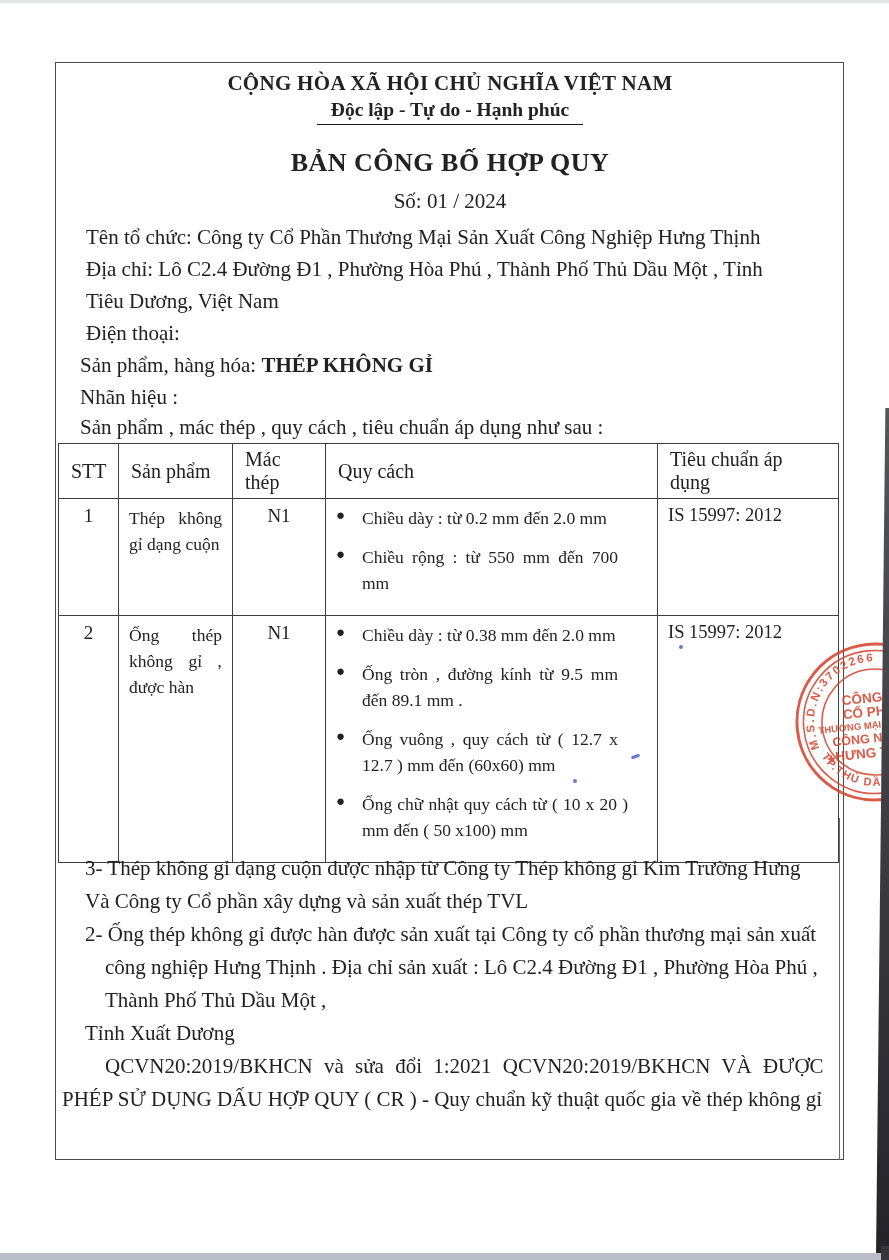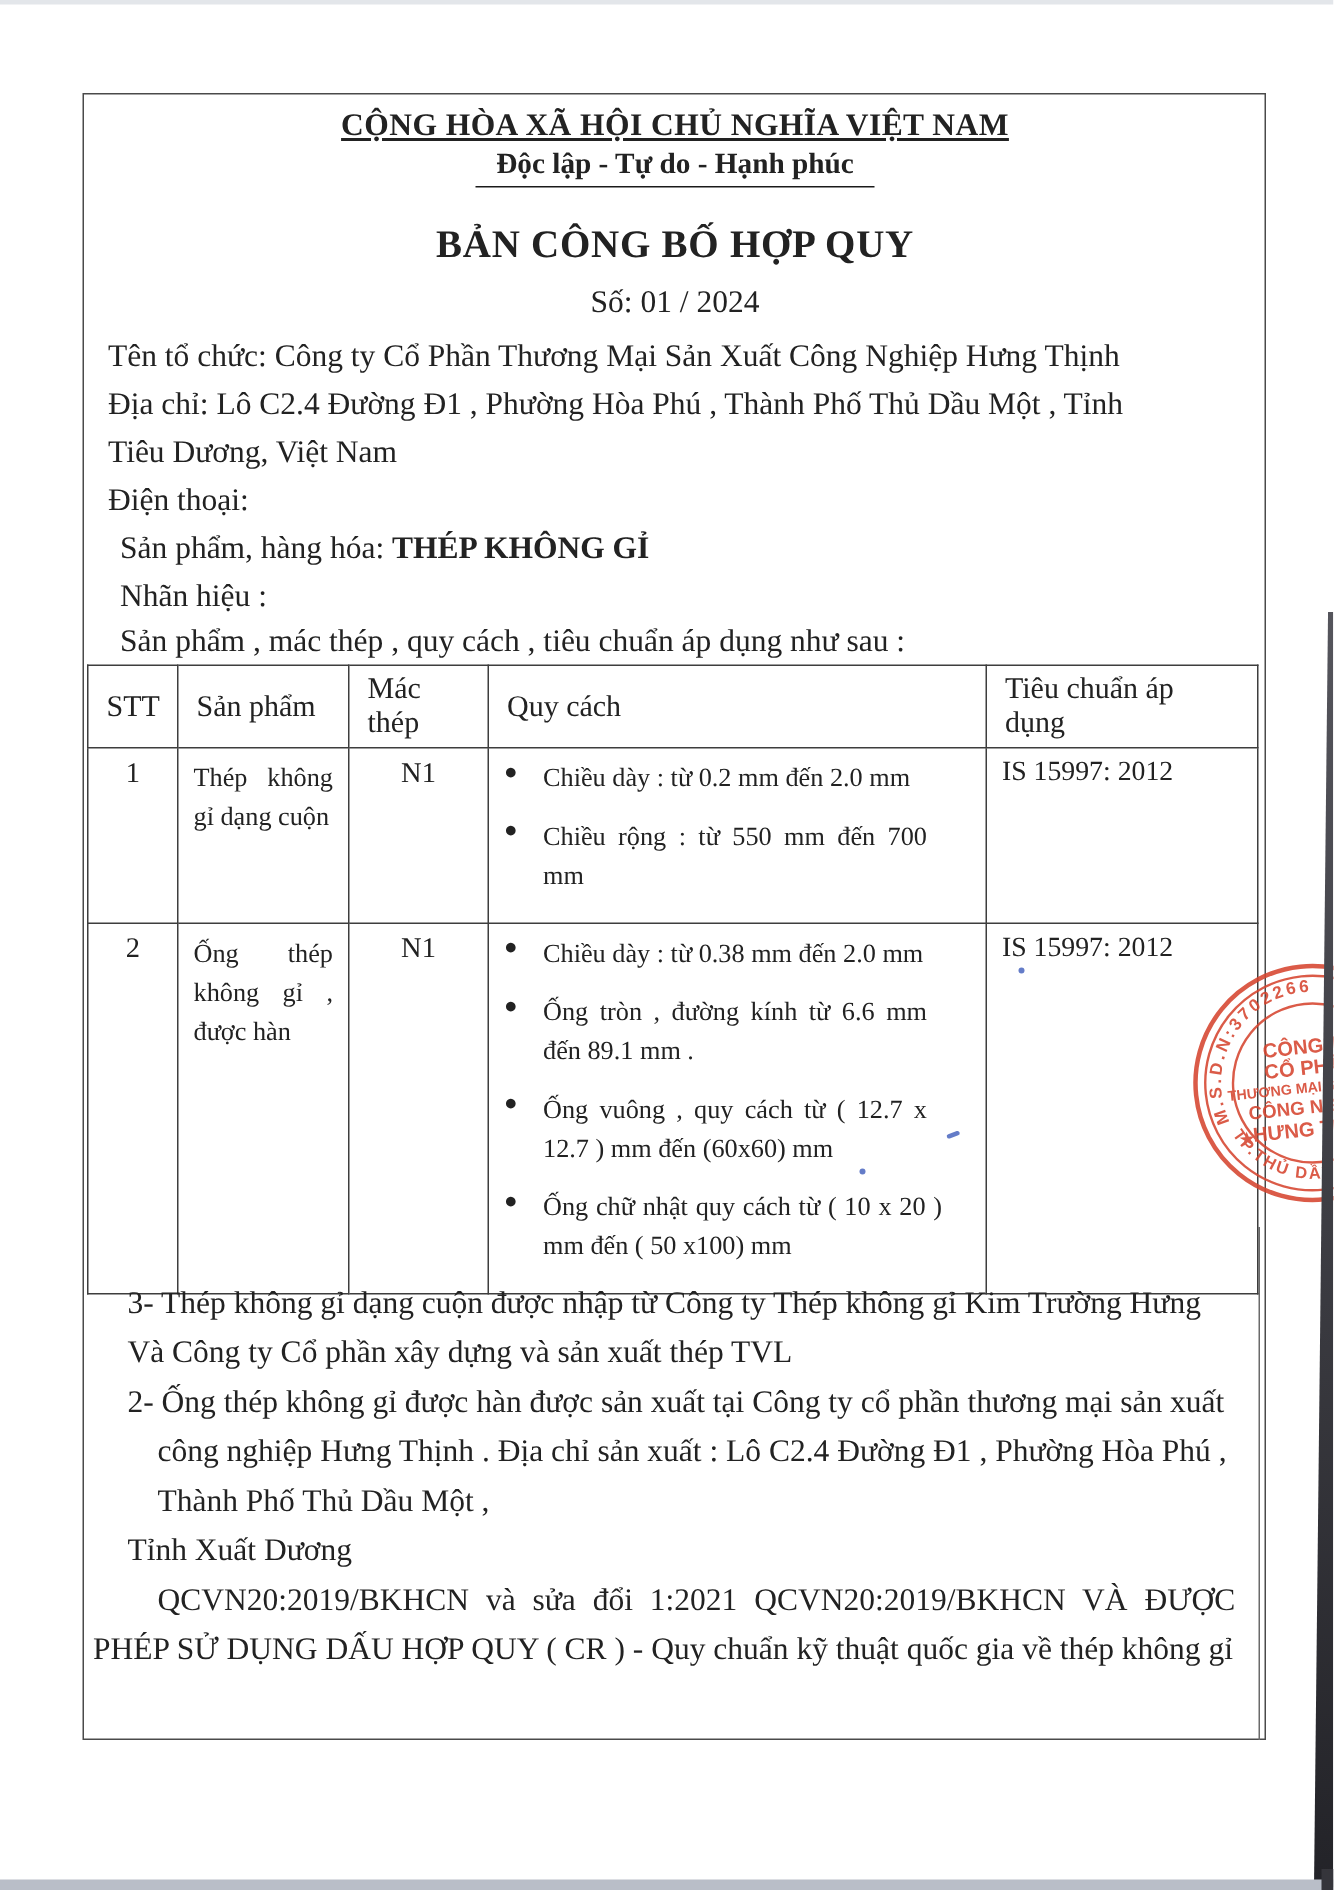--- a/index.html
+++ b/index.html
@@ -13,28 +13,28 @@
   .corner-block{position:absolute;right:0;top:1246px;width:8px;height:14px;background:#35353b;}
   .edge-strip{position:absolute;right:0;top:408px;width:13px;height:850px;
               background:linear-gradient(#55555c,#232328);
               clip-path:polygon(72% 0,100% 0,100% 100%,0% 100%);}
 
   .frame{position:absolute;left:55px;top:62px;width:789px;height:1098px;
          border:1.5px solid #4a4a4a;box-sizing:border-box;}
   .frame-dbl{position:absolute;left:839px;top:818px;width:1px;height:342px;background:#6a6a6a;}
 
   .center-line{position:absolute;left:55px;width:790px;text-align:center;}
-  .national-title{top:71px;font-weight:bold;font-size:21px;letter-spacing:.3px;text-decoration:underline;}
+  .national-title{top:71px;font-weight:bold;font-size:21px;letter-spacing:.3px;}
   .motto-wrap{top:99px;}
   .motto{display:inline-block;font-weight:bold;font-size:19.5px;
          border-bottom:1.8px solid #1a1a1a;padding:0 14px 3px 14px;}
   .doc-title{top:148px;font-weight:bold;font-size:26px;letter-spacing:.5px;}
   .doc-number{top:189px;font-size:21px;}
 
-  .para{position:absolute;left:72px;width:766px;font-size:21px;line-height:30px;}
+  .para{position:absolute;left:86px;width:766px;font-size:21px;line-height:30px;}
   .p-org{top:222px;}
   .p-addr1{top:254px;}
   .p-addr2{top:286px;}
   .p-phone{top:318px;}
   .p-product{top:350px;left:80px;}
   .p-brand{top:382px;left:80px;}
   .p-intro{top:412px;left:80px;}
   .bold{font-weight:bold;}
 
   table.spec{position:absolute;left:58px;top:443px;width:780px;border-collapse:collapse;
@@ -130,21 +130,21 @@
       <td class="c-stt">2</td>
       <td class="c-sp">Ống thép không gỉ , được hàn</td>
       <td class="c-mt">N1</td>
       <td class="c-qc">
         <div class="bullet-item">
           <span class="bullet">●</span>
           <span class="bullet-text">Chiều dày : từ 0.38 mm đến 2.0 mm</span>
         </div>
         <div class="bullet-item">
           <span class="bullet">●</span>
-          <span class="bullet-text">Ống tròn , đường kính từ 6.6 mm đến 89.1 mm .</span>
+          <span class="bullet-text">Ống tròn , đường kính từ 9.5 mm đến 89.1 mm .</span>
         </div>
         <div class="bullet-item">
           <span class="bullet">●</span>
           <span class="bullet-text">Ống vuông , quy cách từ ( 12.7 x 12.7 ) mm đến (60x60) mm</span>
         </div>
         <div class="bullet-item wide">
           <span class="bullet">●</span>
           <span class="bullet-text">Ống chữ nhật quy cách từ ( 10 x 20 ) mm đến ( 50 x100) mm</span>
         </div>
       </td>

